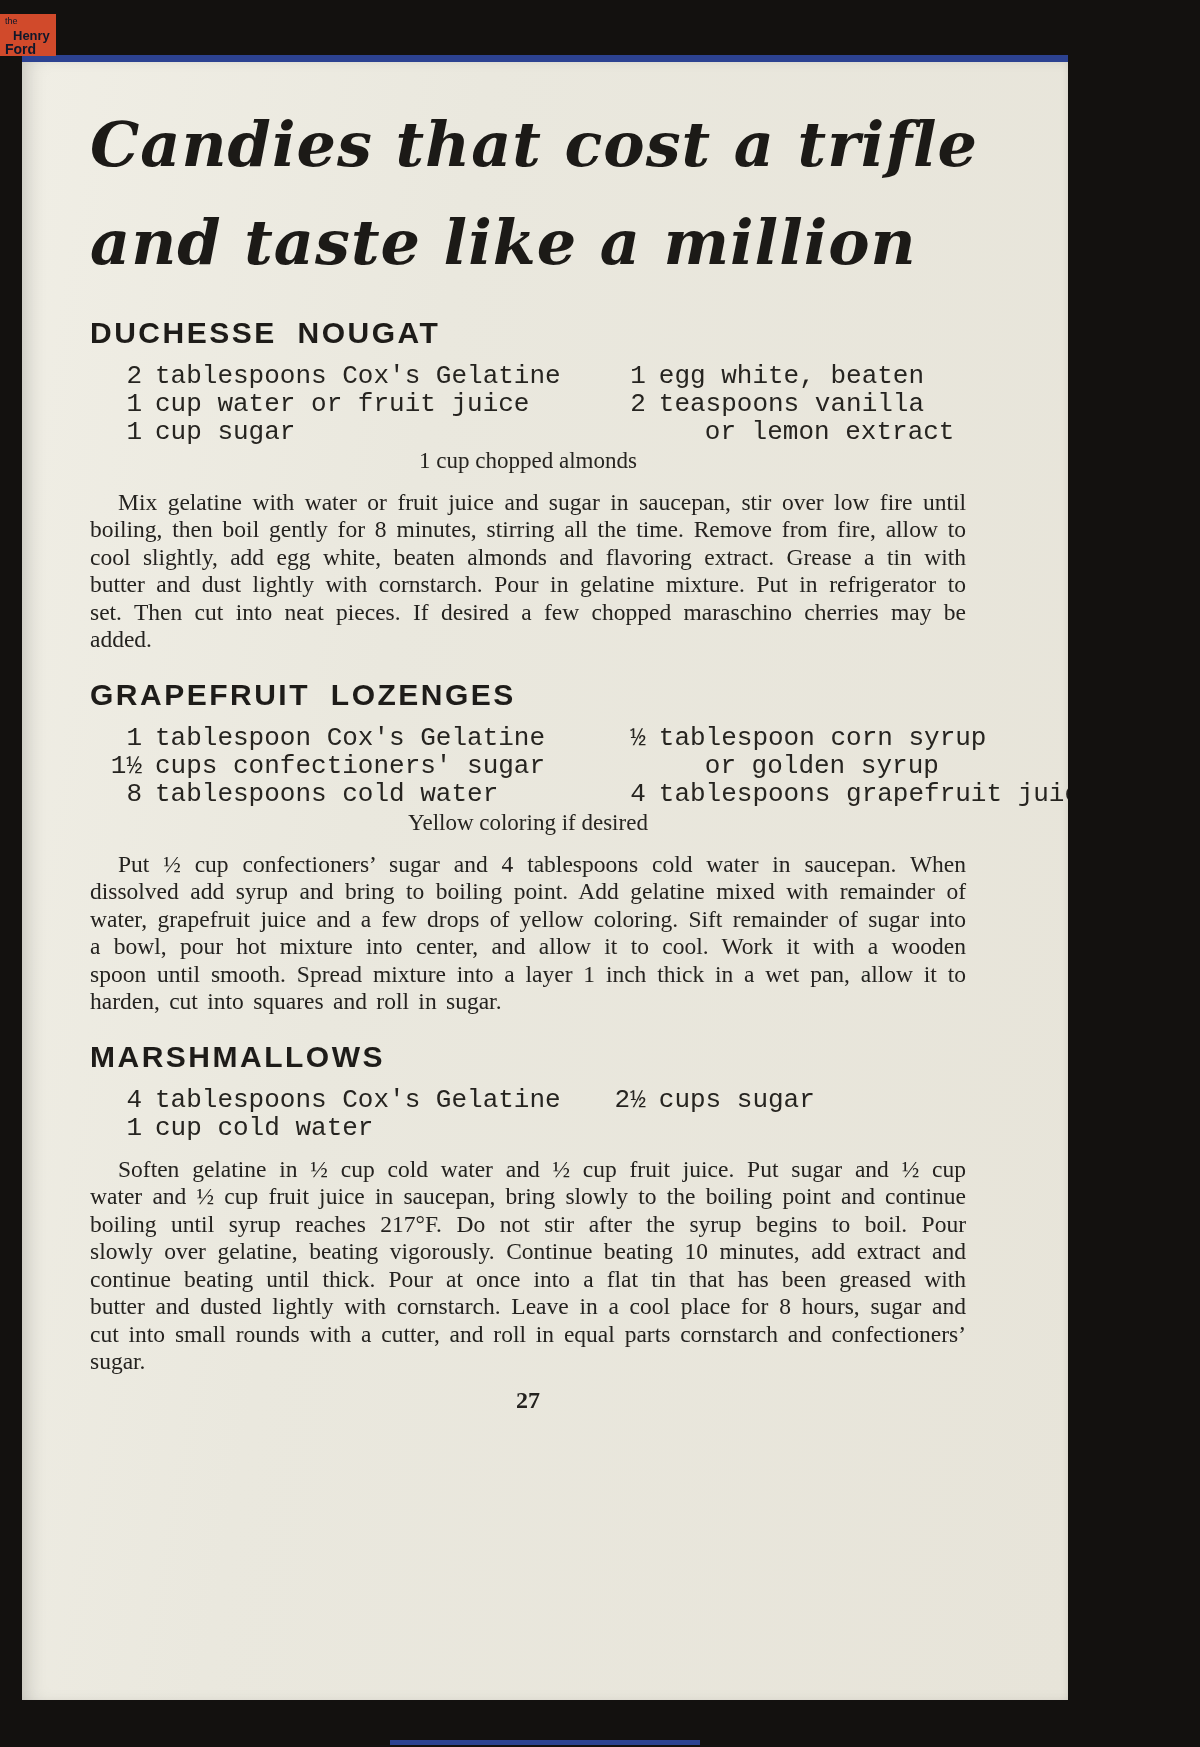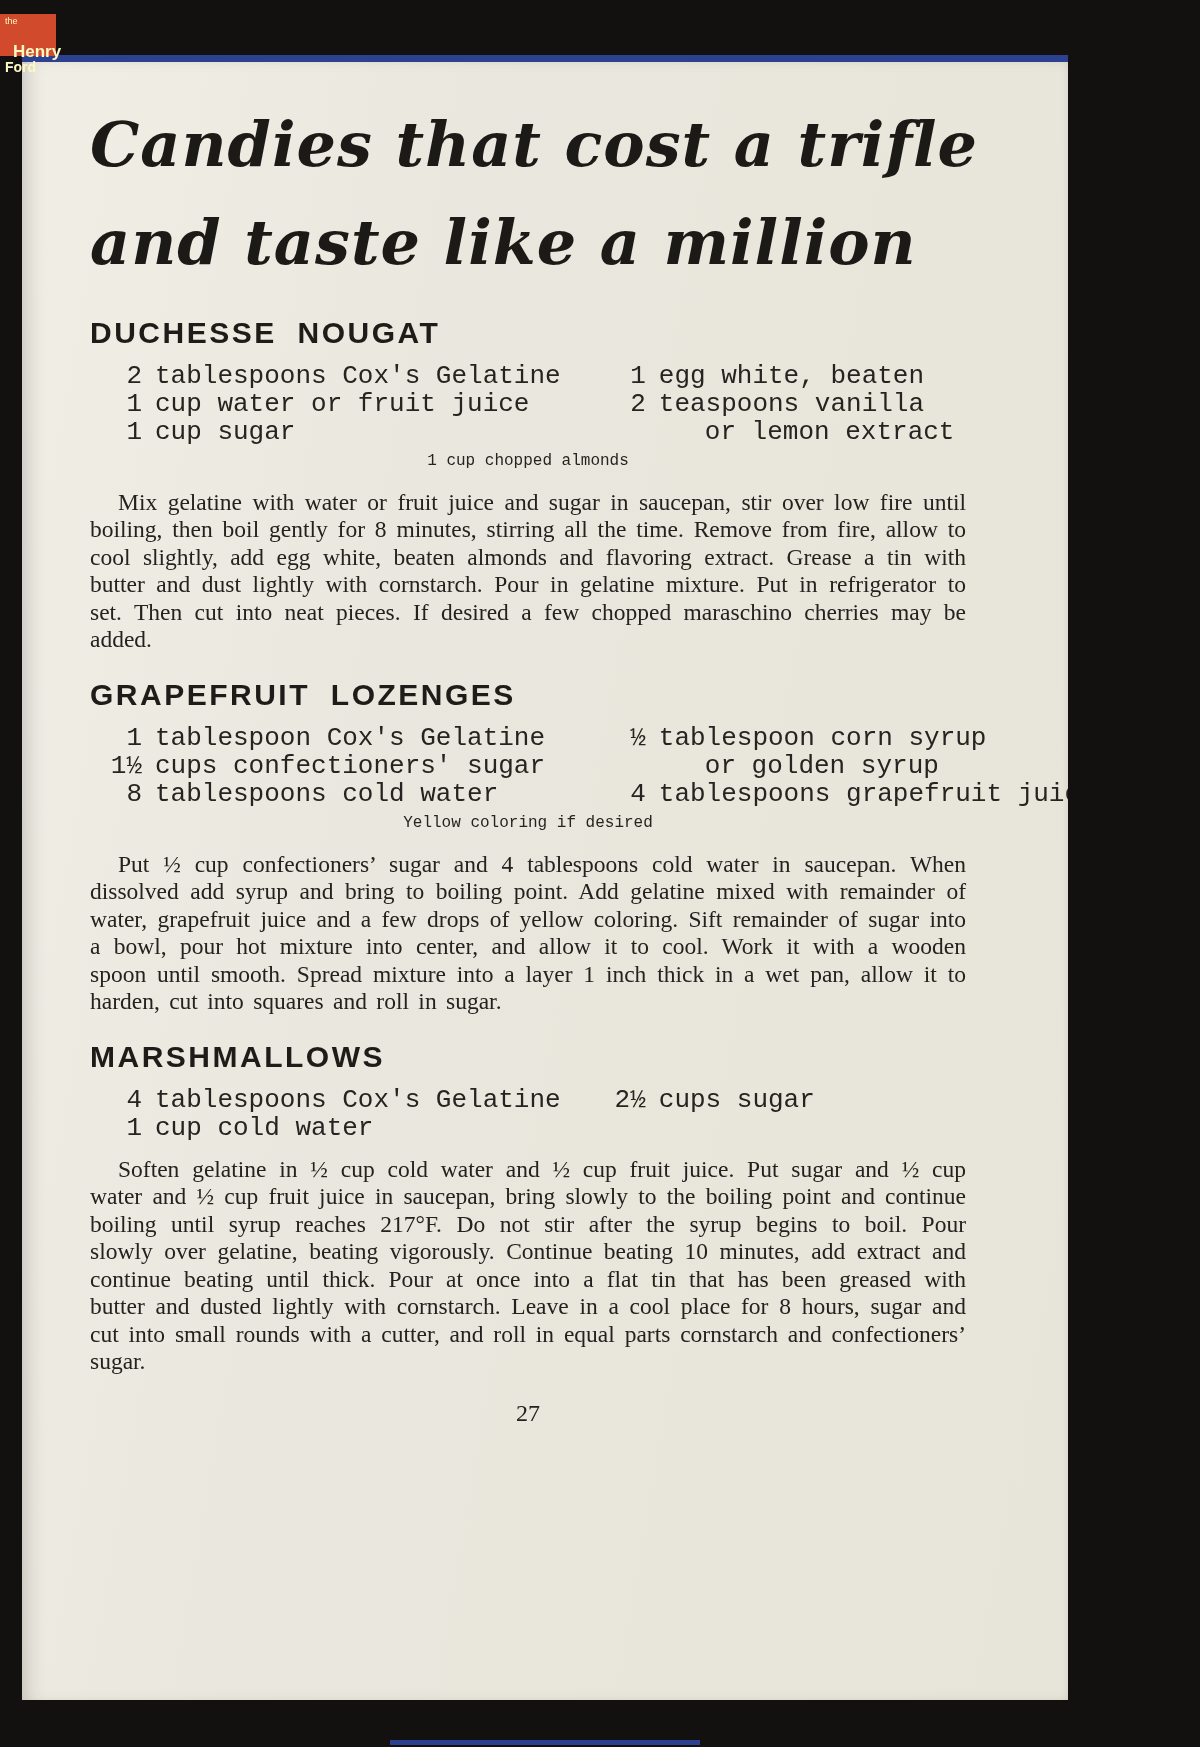--- a/index.html
+++ b/index.html
@@ -41,28 +41,28 @@
     background: #2c4291;
   }
   
   .logo {
     position: absolute;
     left: 0;
     top: 14px;
     width: 56px;
     height: 42px;
     background: #d14a2b;
-    color: #fef9c3;
+    color: #0f172a;
     padding: 3px 4px;
     box-sizing: border-box;
     line-height: 1.0;
     z-index: 5;
   }
   .logo .l1 { display: block; font-size: 9px;  margin-left: 1px; }
-  .logo .l2 { display: block; font-size: 17px; font-weight: bold; margin-left: 9px; margin-top: 17px; }
+  .logo .l2 { display: block; font-size: 13px; font-weight: bold; margin-left: 9px; margin-top: 3px; }
   .logo .l3 { display: block; font-size: 14px; font-weight: bold; margin-left: 1px; }
 
   
   .script-title {
     margin: 34px 0 6px 0;
     text-align: left;
     font-family: "DejaVu Serif", serif;
     font-style: italic;
     font-weight: bold;
     font-size: 62px;
@@ -96,42 +96,43 @@
   }
   .ing-row .qty {
     display: inline-block;
     min-width: 38px;
     text-align: right;
     margin-right: 13px;
   }
   .ing-row.cont .txt  { padding-left: 46px; }
   .ing-center {
     text-align: center;
-    font-family: Liberation Mono, monospace;
-    font-size: 16px;
+    font-family: Liberation Serif, serif;
+    font-size: 23px;
     line-height: 28px;
     color: #262420;
     margin-top: 1px;
   }
   .instructions {
     margin: 14px 0 0 0;
     font-family: "Liberation Serif", serif;
     font-size: 23.5px;
     line-height: 27.5px;
     color: #24221f;
     text-align: justify;
     text-indent: 28px;
     word-spacing: 3.5px;
   }
   .page-number {
-    margin-top: 24px;
+    margin-top: 11px;
     text-align: center;
     font-family: "Liberation Serif", serif;
     font-size: 24px;
     color: #24221f;
+    font-weight: bold;
   }
 </style>
 </head>
 <body>
 
 <div class="photo">
 
   <div class="logo">
     <span class="l1">the</span>
     <span class="l2">Henry</span>

